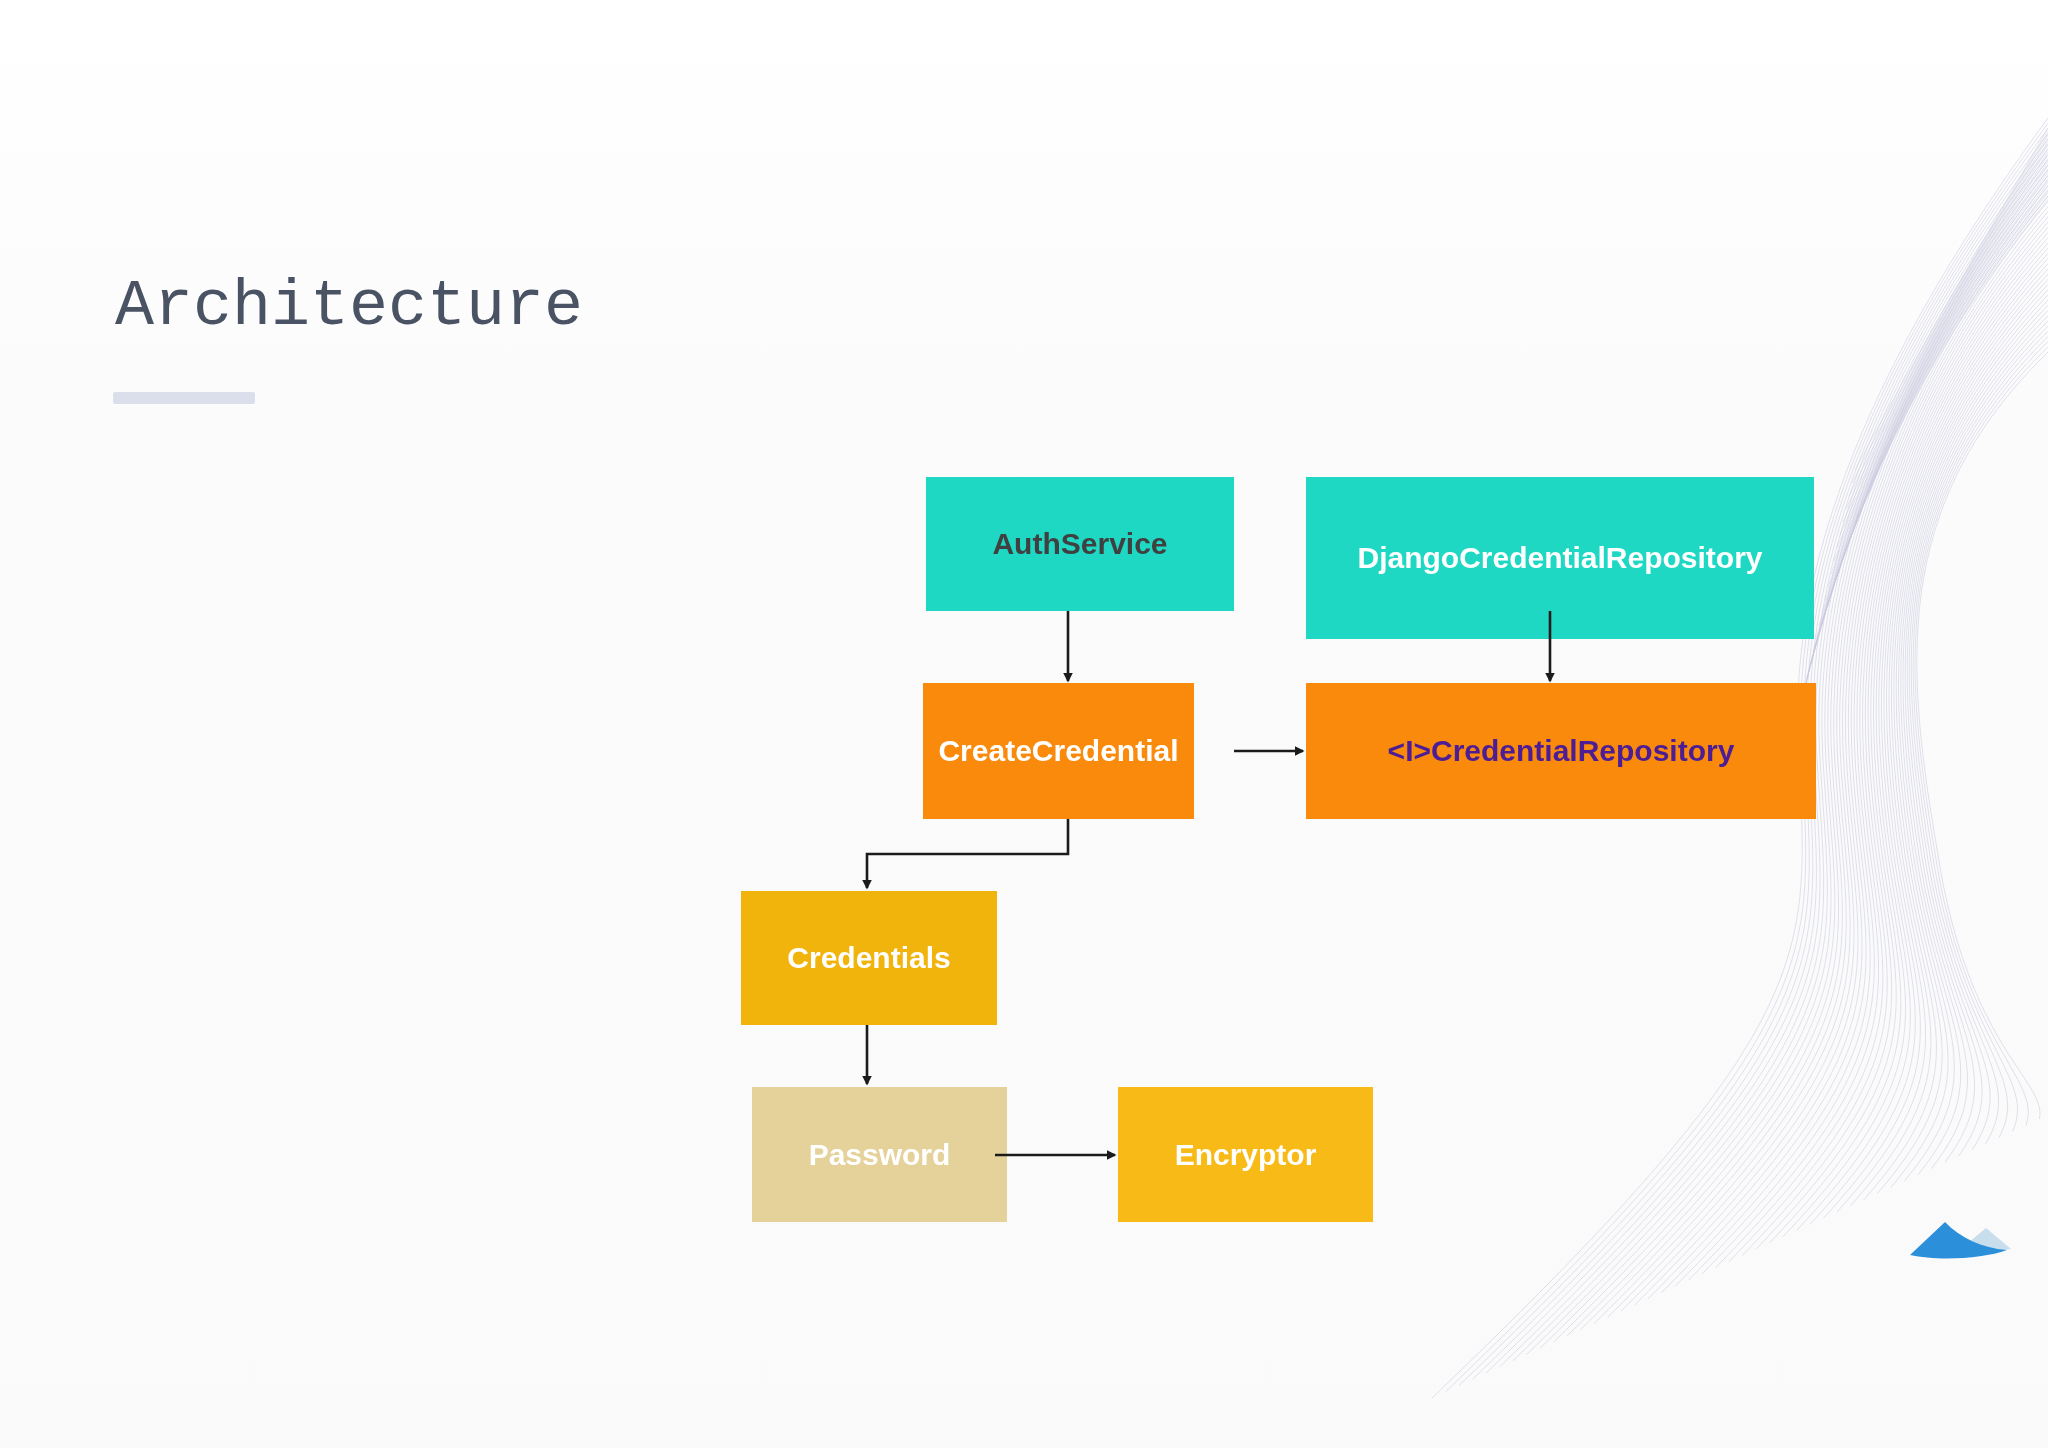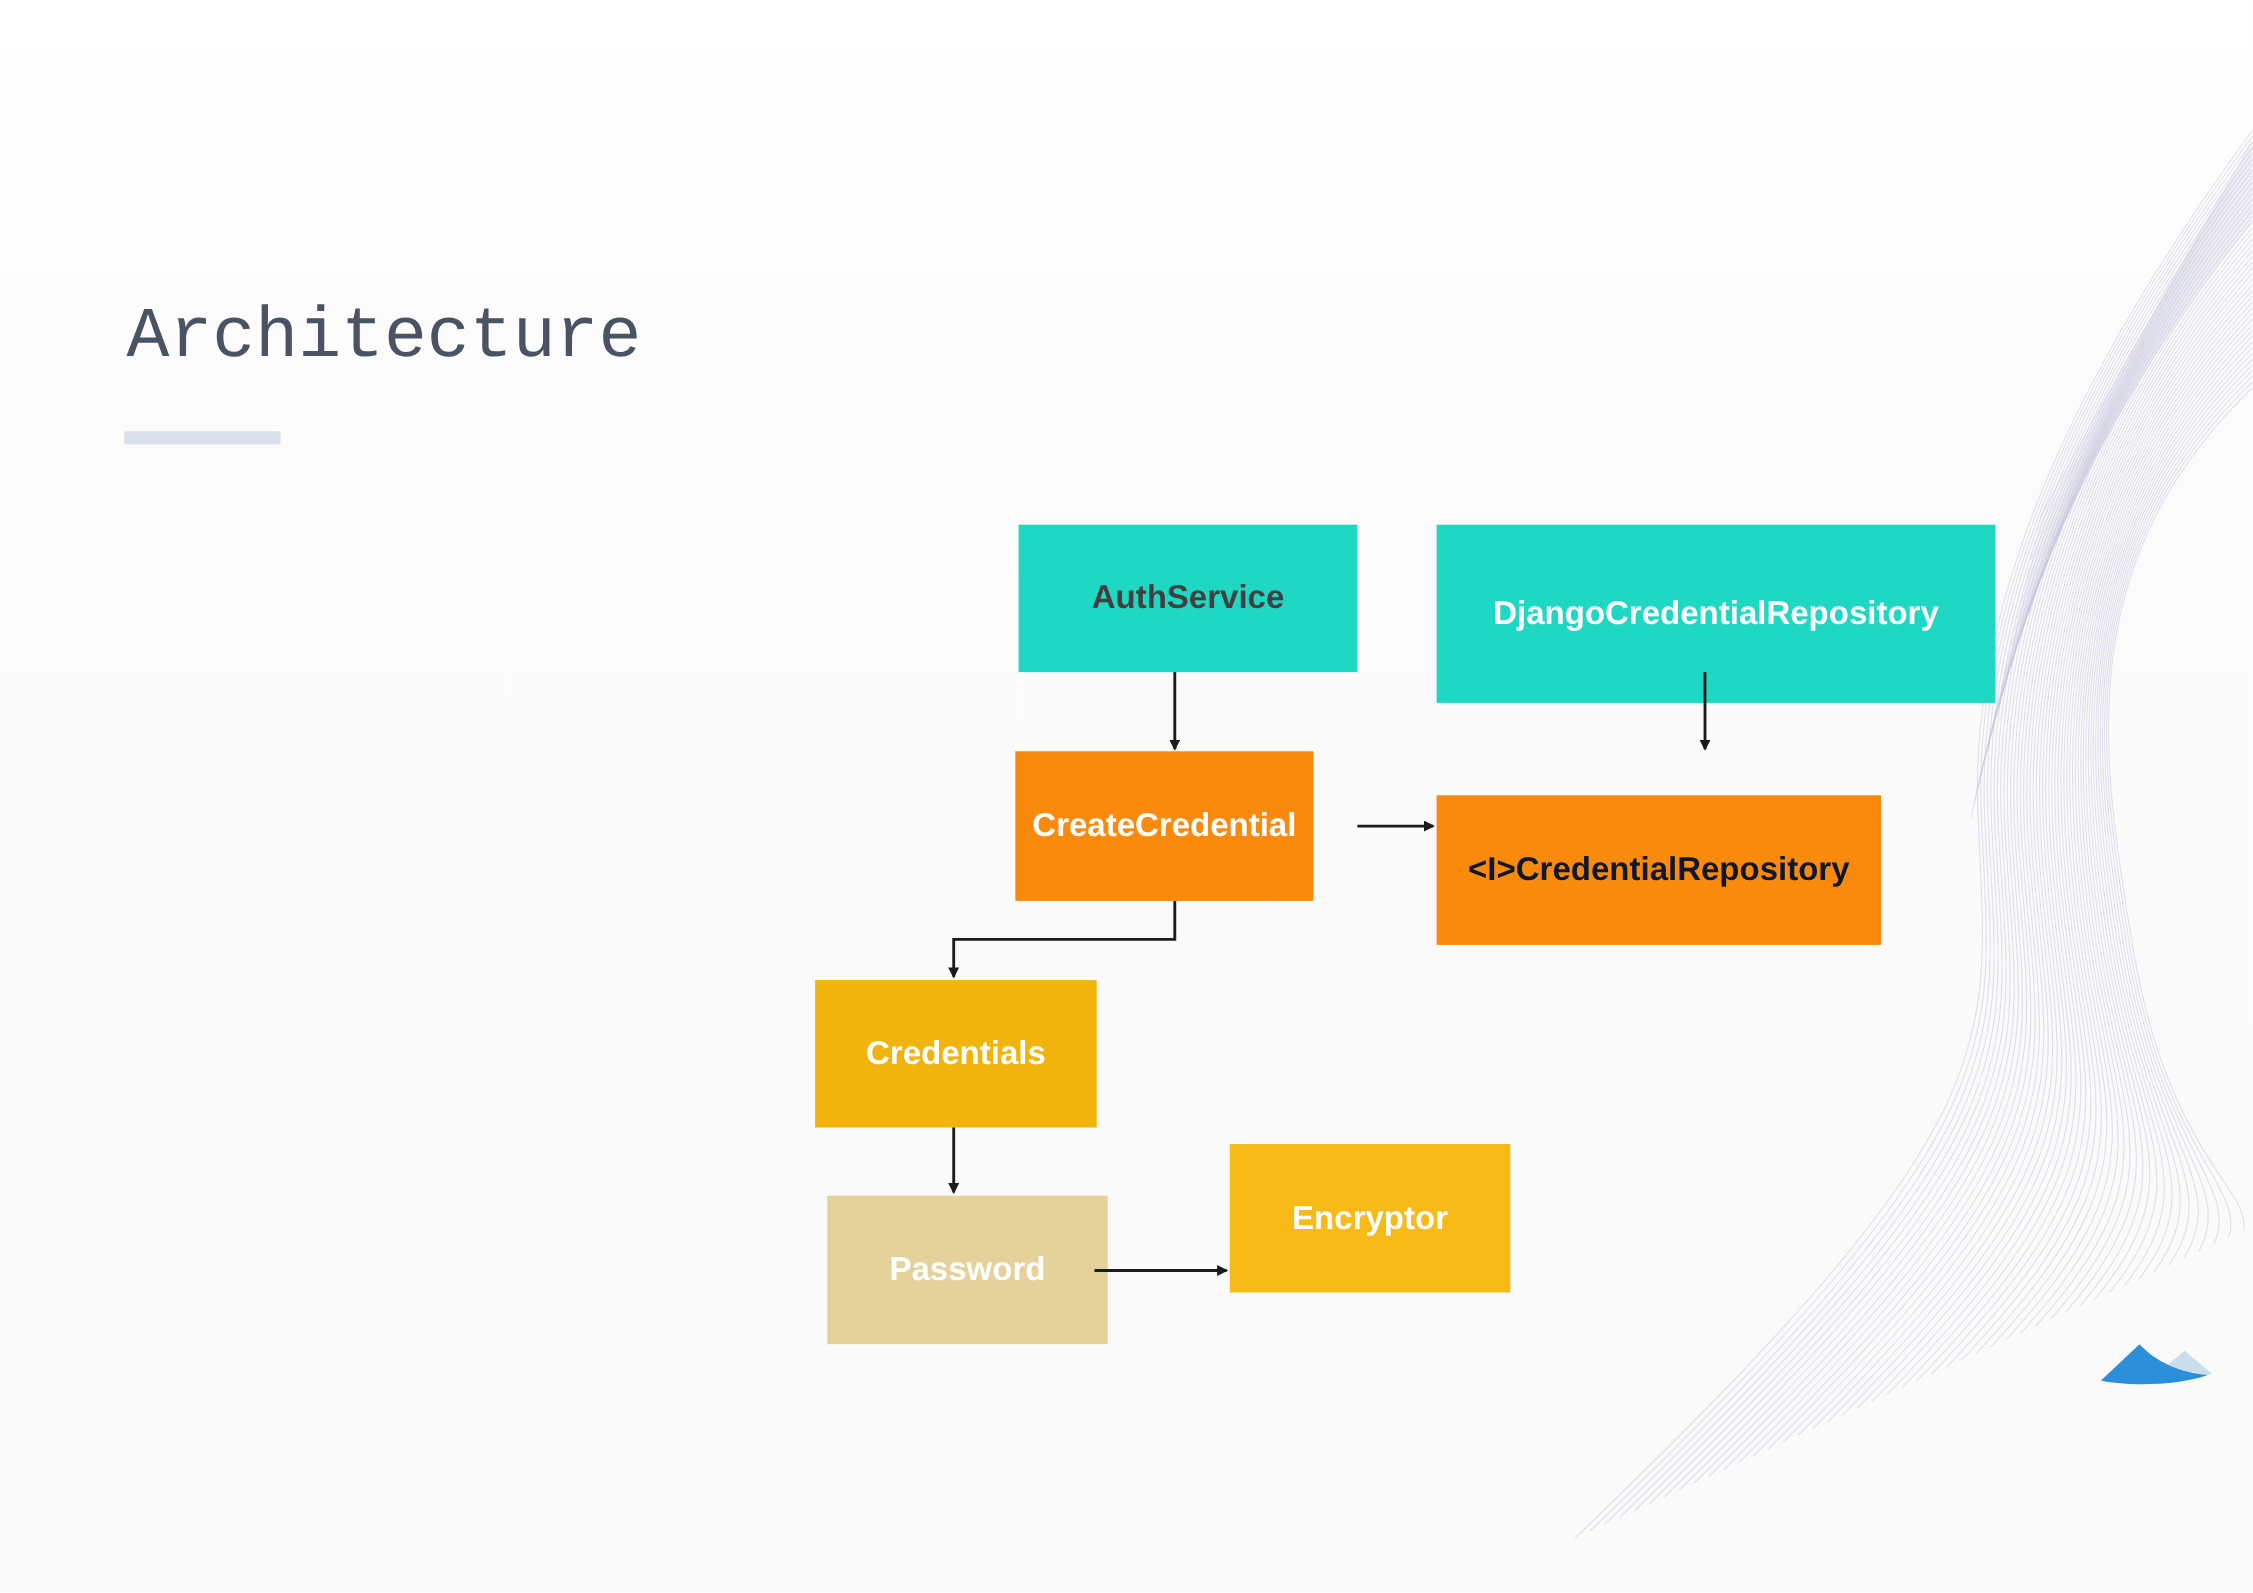--- a/index.html
+++ b/index.html
@@ -109,24 +109,24 @@
       </g>
   </svg>
 
   <h1 class="slide-title" style="color: rgb(74, 83, 99); font-family: Liberation Mono, monospace;">Architecture</h1>
   <div class="title-underline" style="background: rgb(218, 223, 235);"></div>
 
   <div>
     <div class="node" style="left: 926px; top: 477px; width: 308px; height: 134px; background: rgb(30, 216, 196); color: #404040;">AuthService</div>
     <div class="node" style="left: 1306px; top: 477px; width: 508px; height: 162px; background: rgb(30, 216, 196); color: rgb(255, 255, 255);">DjangoCredentialRepository</div>
     <div class="node" style="left: 923px; top: 683px; width: 271px; height: 136px; background: rgb(249, 138, 11); color: rgb(255, 255, 255);">CreateCredential</div>
-    <div class="node" style="left: 1306px; top: 683px; width: 404px; height: 136px; background: rgb(249, 138, 11); color: #0f172a; margin-top: 40px;">&lt;I&gt;CredentialRepository</div>
+    <div class="node" style="left: 1306px; top: 683px; width: 510px; height: 136px; background: rgb(249, 138, 11); color: #4c1d95;">&lt;I&gt;CredentialRepository</div>
     <div class="node" style="left: 741px; top: 891px; width: 256px; height: 134px; background: rgb(241, 180, 13); color: rgb(255, 255, 255);">Credentials</div>
     <div class="node" style="left: 740px; top: 1087px; width: 255px; height: 135px; background: rgb(228, 210, 154); color: rgb(255, 255, 255); margin-left: 12px;">Password</div>
-    <div class="node" style="left: 1118px; top: 1040px; width: 255px; height: 135px; background: rgb(247, 186, 22); color: rgb(255, 255, 255);">Encryptor</div>
+    <div class="node" style="left: 1118px; top: 1087px; width: 255px; height: 135px; background: rgb(247, 186, 22); color: rgb(255, 255, 255);">Encryptor</div>
   </div>
 
   <svg class="edge-svg" viewBox="0 0 2048 1448" aria-hidden="true">
     <defs>
       <marker id="arrowhead" markerWidth="12" markerHeight="12" refX="8.5" refY="5" orient="auto" markerUnits="userSpaceOnUse">
         <path d="M0,0 L10,5 L0,10 Z" id="arrowhead-shape" fill="#1b1b1b"></path>
       </marker>
     </defs>
     <g id="edges" fill="none">
         <path d="M1068 611 L1068 681" stroke="#1b1b1b" stroke-width="2.6" marker-end="url(#arrowhead)"></path>

